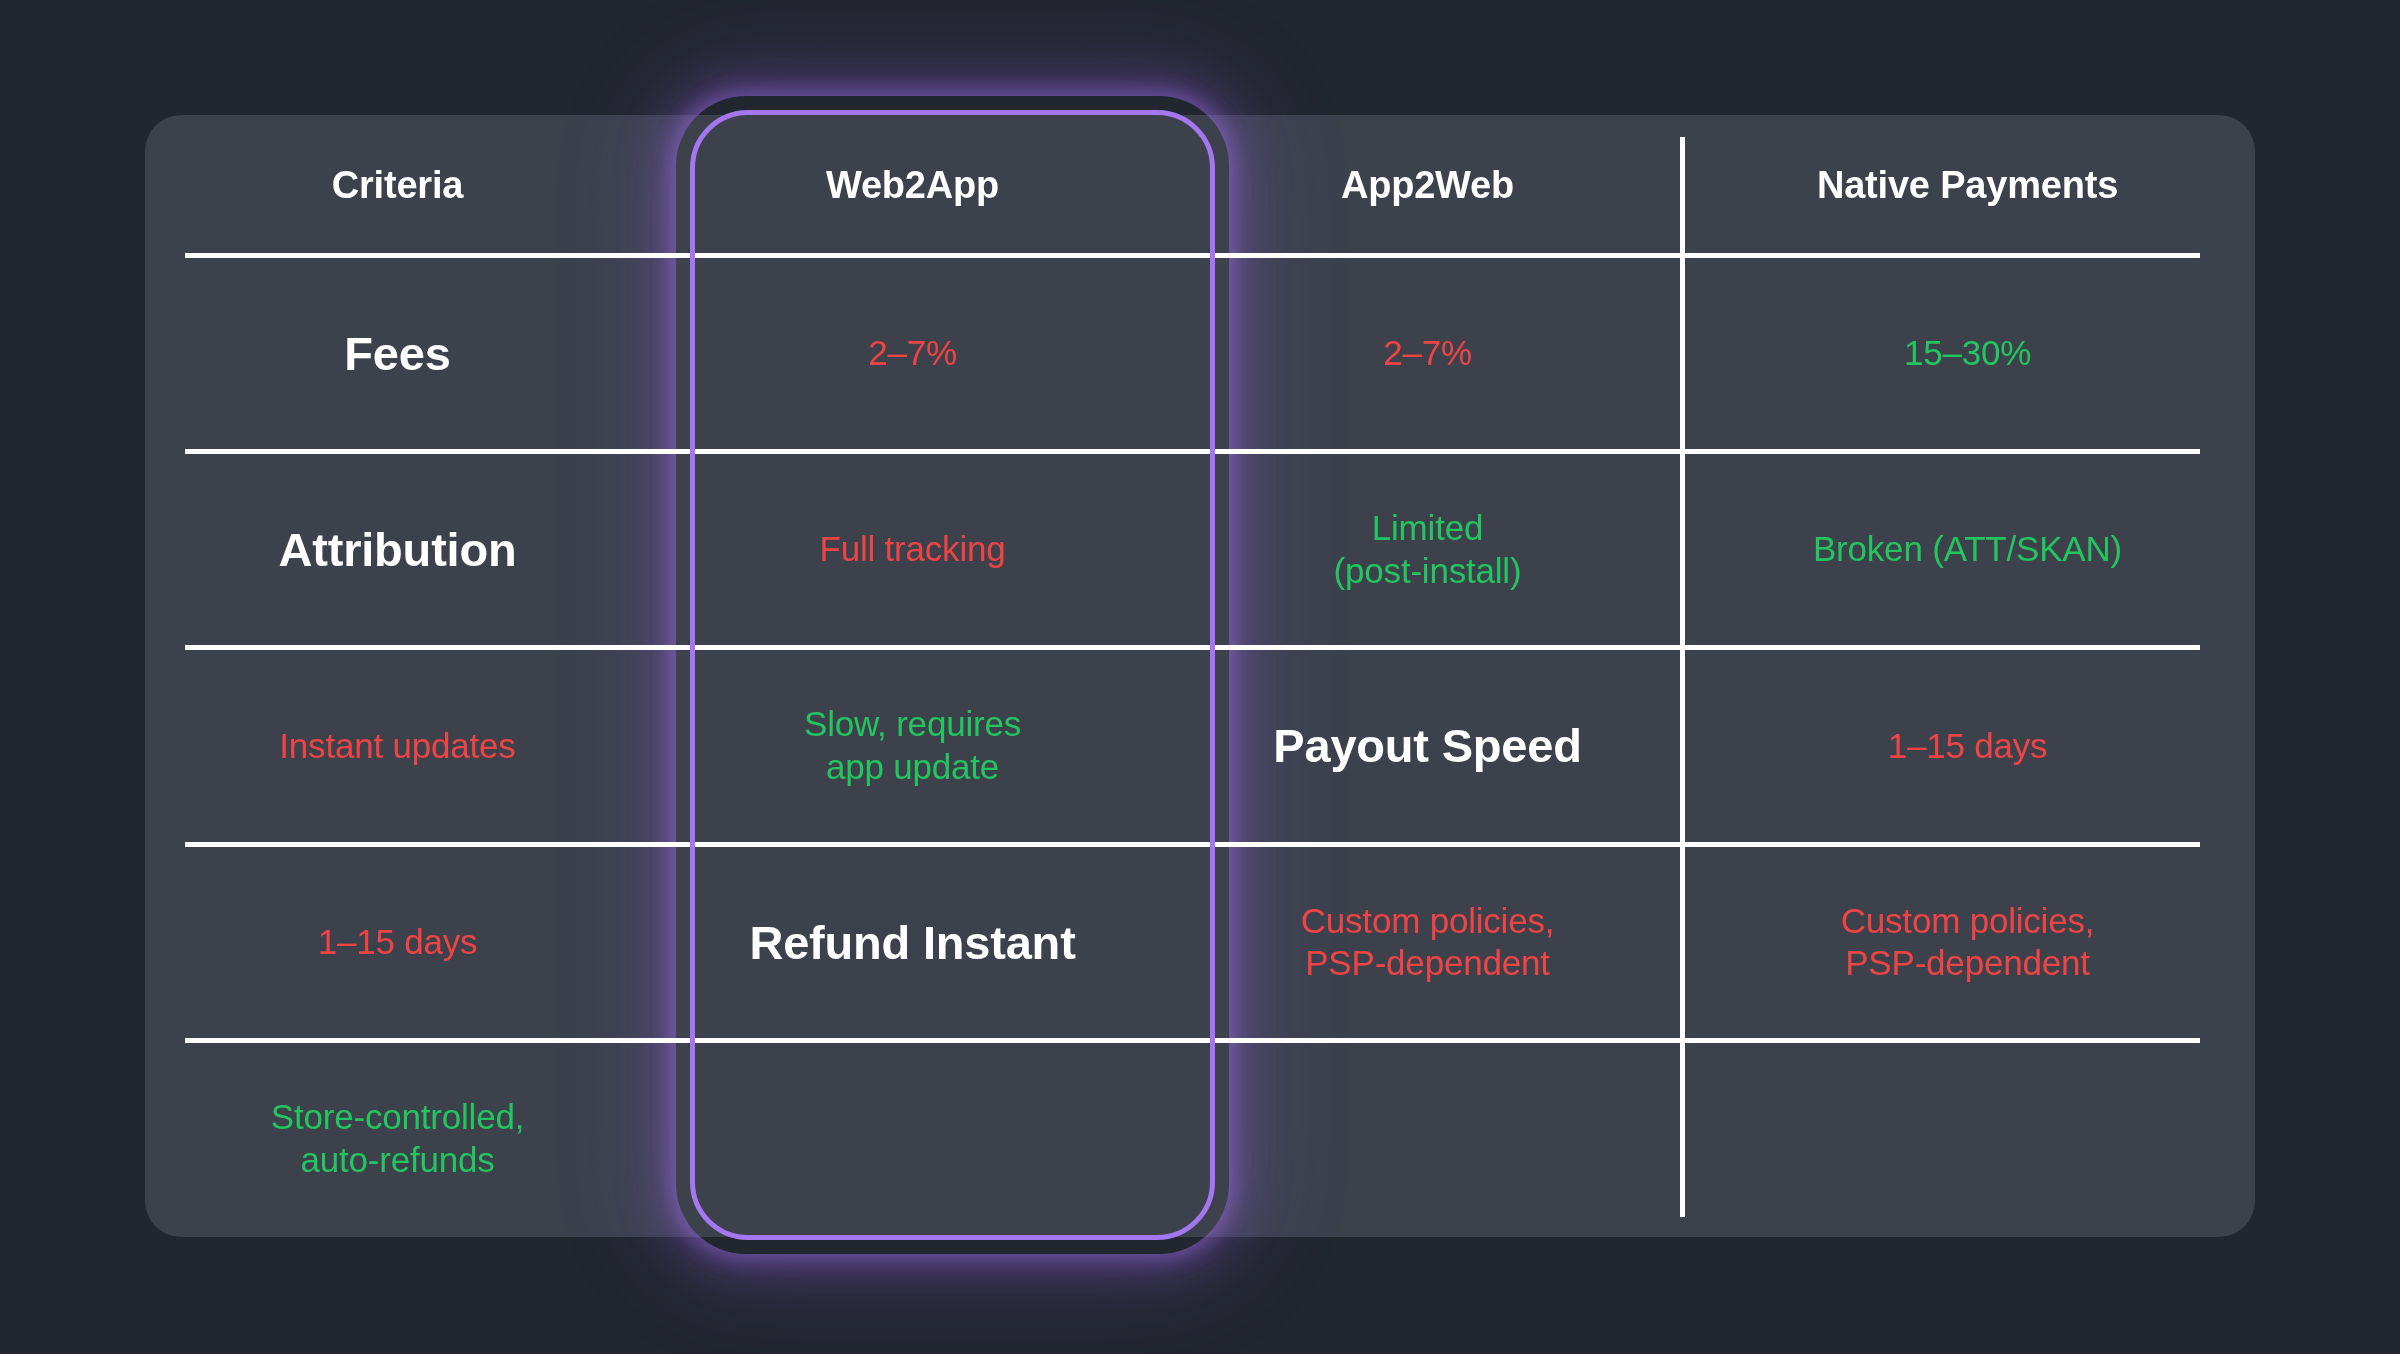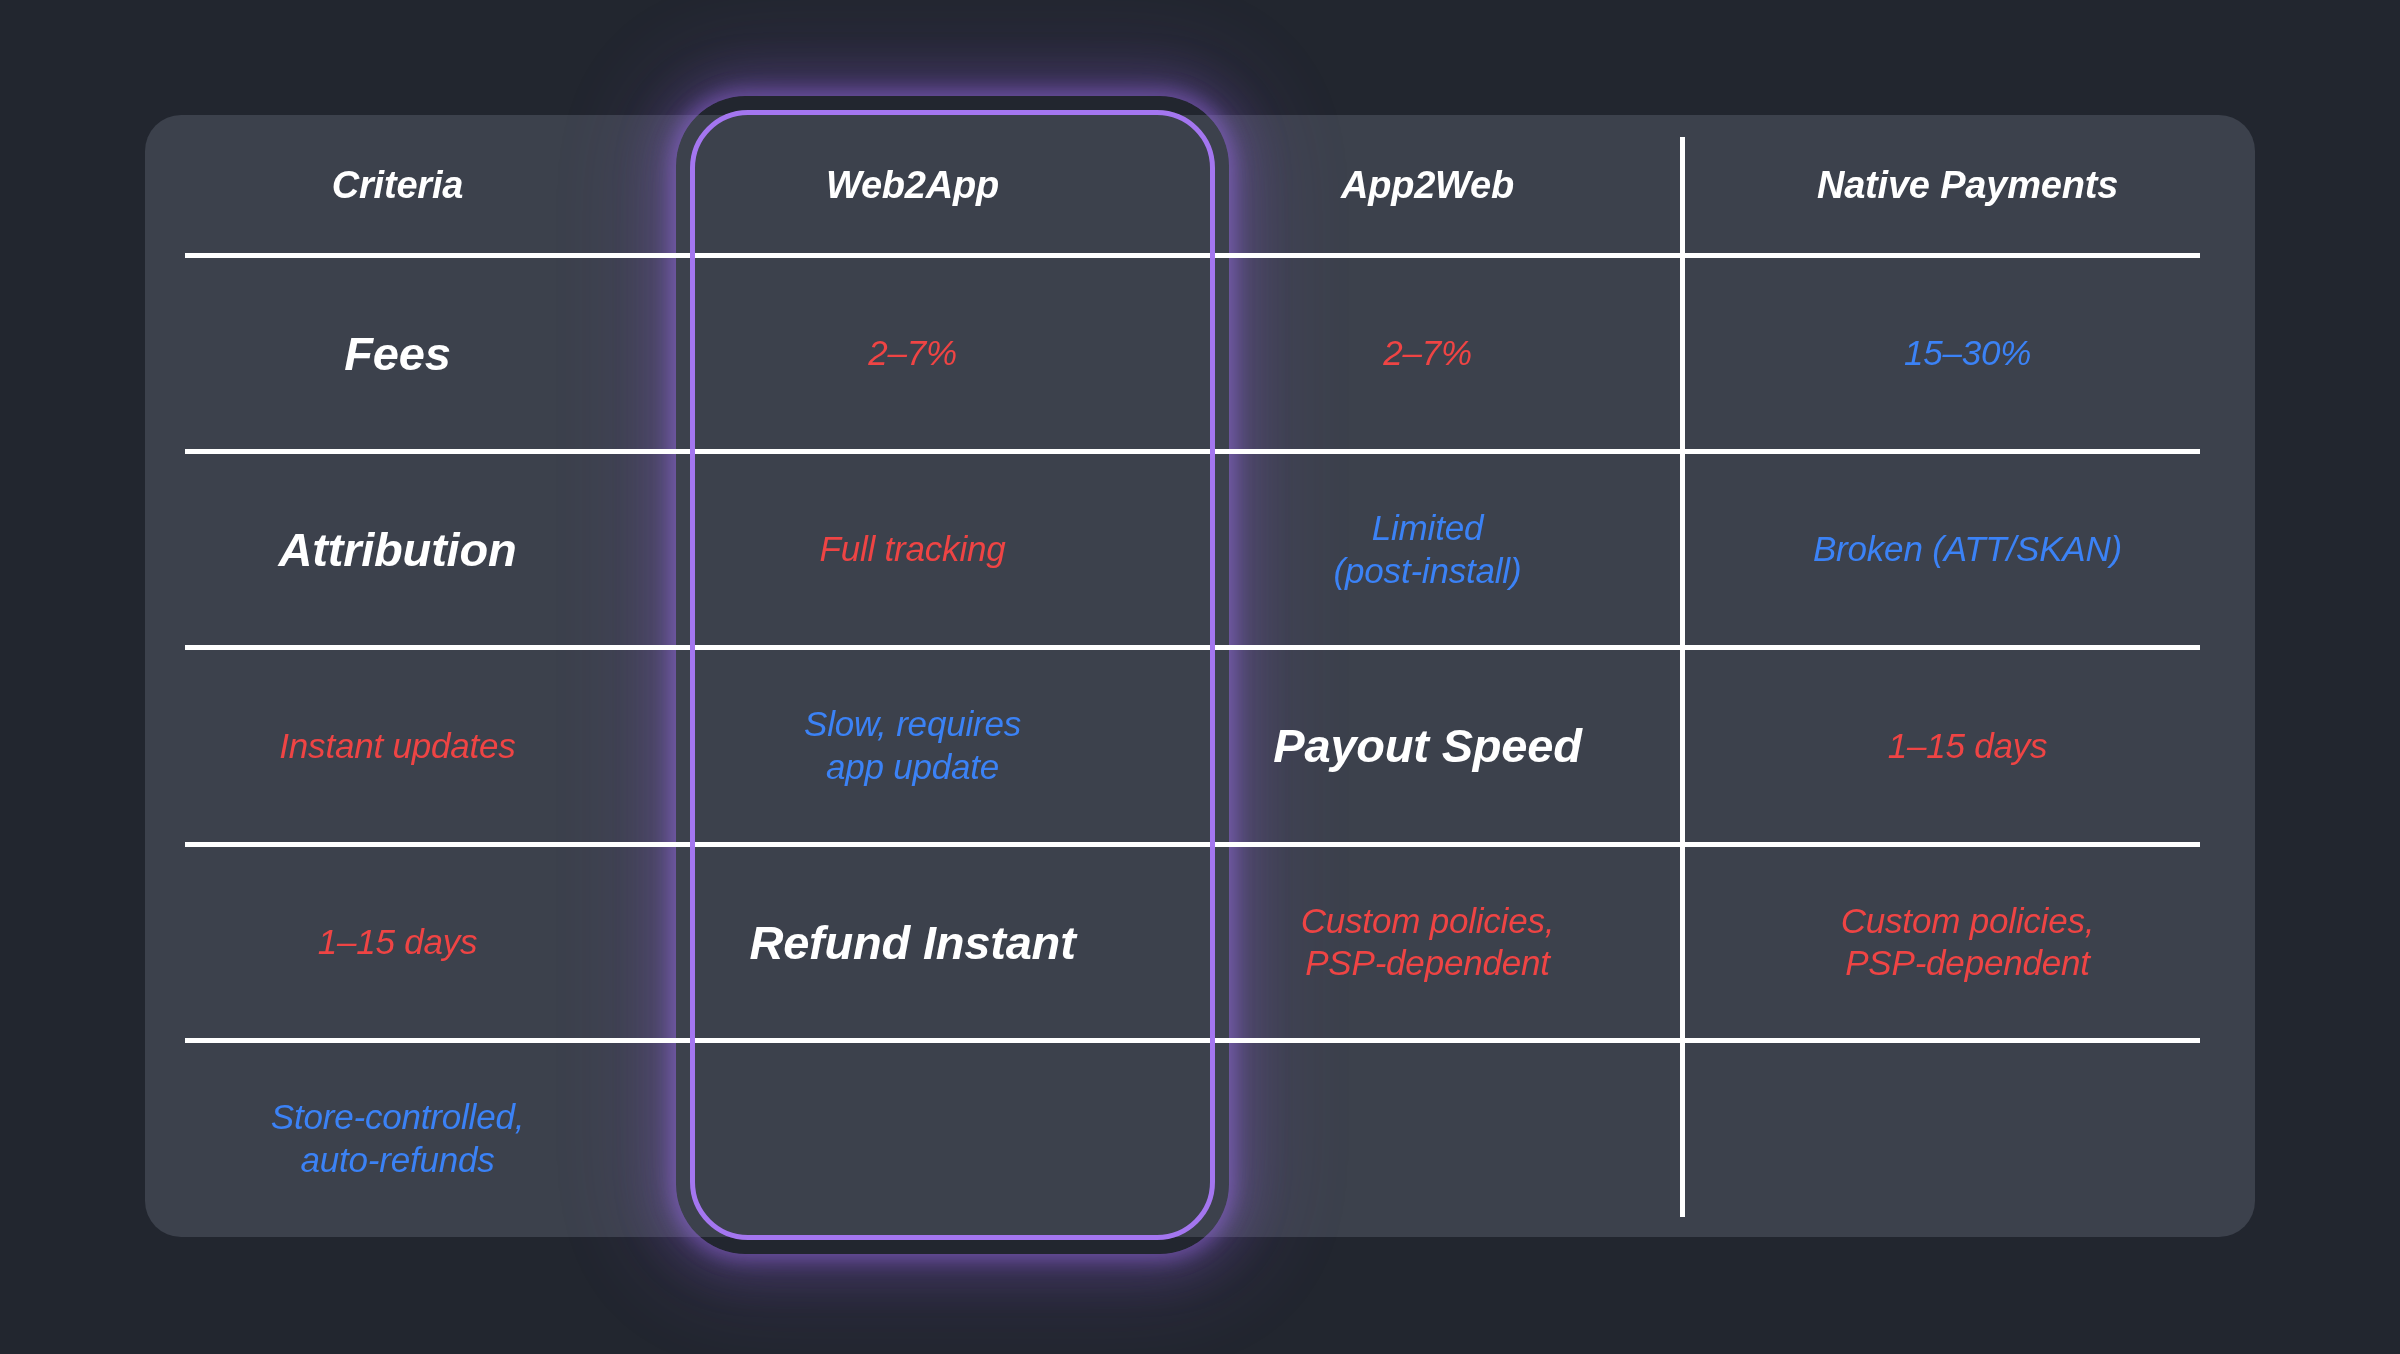--- a/index.html
+++ b/index.html
@@ -44,41 +44,40 @@
   }
 
   .cell {
     display: flex;
     align-items: center;
     justify-content: center;
     text-align: center;
     padding: 10px 18px;
     box-sizing: border-box;
     line-height: 1.22;
-    font-style: italic;
   }
 
   .cell.head {
     font-size: 38px;
     font-weight: 700;
     color: #ffffff;
     letter-spacing: -0.2px;
   }
 
   .cell.criteria {
     font-size: 47px;
     font-weight: 700;
     color: #ffffff;
     letter-spacing: -0.2px;
   }
 
   .cell.val {
     font-size: 35px;
     font-weight: 400;
-    color: #3b82f6;
+    color: #22c55e;
     letter-spacing: -0.2px;
   }
 
   .cell.val.accent {
     color: #ef4444;
   }
 
   
   .hrule {
     position: absolute;

